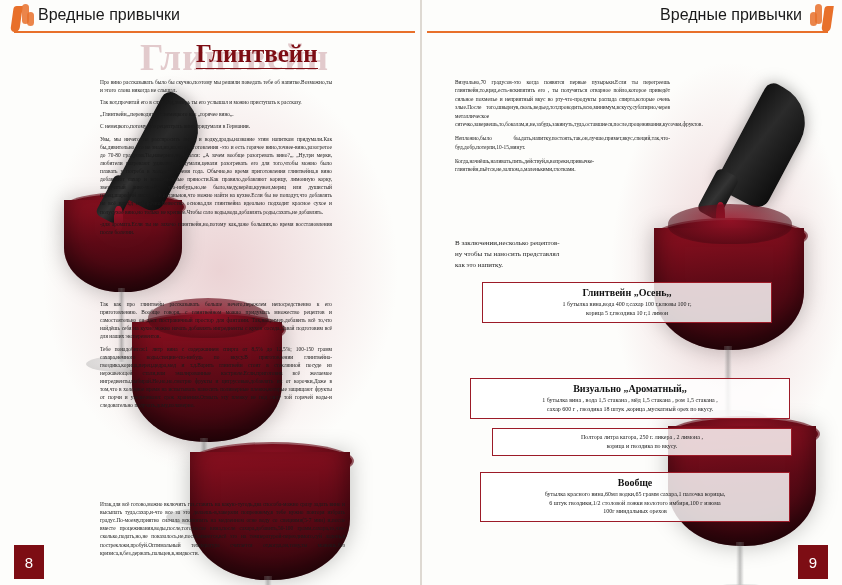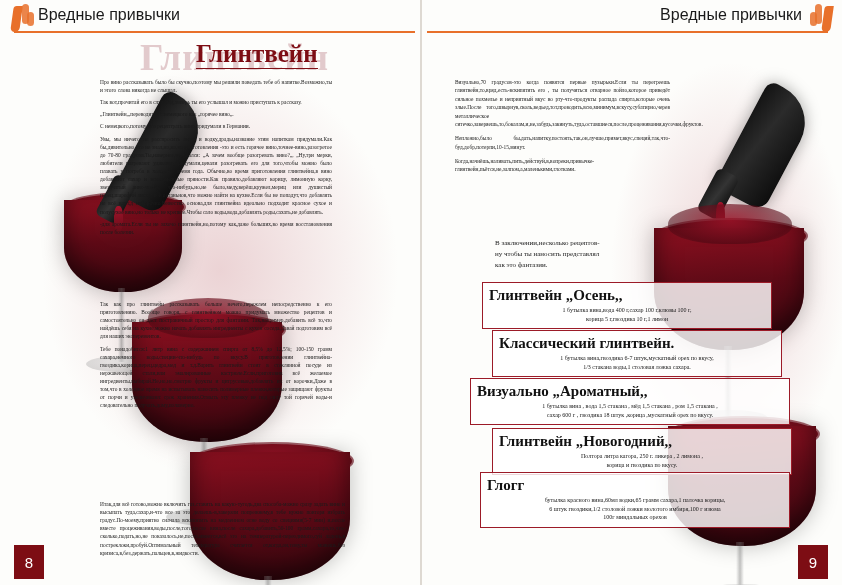--- a/index.html
+++ b/index.html
@@ -120,36 +120,36 @@
 
   
   .col-right{
     position:absolute;left:455px;top:78px;width:215px;
     font-size:5.4px;line-height:1.55;text-align:justify;color:#1b1b1b;
   }
   .col-right p{margin:0 0 6px 0;}
 
   .lead-in{
     position:absolute;left:455px;top:238px;width:180px;
-    font-size:7px;line-height:1.55;color:#1b1b1b;margin-left:40px;
+    font-size:7px;line-height:1.55;color:#1b1b1b;
   }
   .lead-in p{margin:0;}
 
   
   .card{
     position:absolute;
     border:1px solid #9c1b28;
     background:rgba(255,255,255,.82);
     padding:4px 6px 5px 6px;
     box-sizing:border-box;
   }
   .card h4{
     margin:0 0 2px 0;
-    font-size:15px;font-weight:bold;color:#111;
-    font-family:"Liberation Serif",serif;
+    font-size:10px;font-weight:bold;color:#111;
+    text-align:center;font-family:"Liberation Serif",serif;
   }
   .card .body{
     font-size:6px;line-height:1.45;color:#1b1b1b;text-align:center;
   }
   .card .body div{margin:0;}
 
   .c1{left:482px;top:282px;width:290px;}
   .c2{left:492px;top:330px;width:290px;}
   .c3{left:470px;top:378px;width:320px;}
   .c4{left:492px;top:428px;width:300px;}
@@ -260,57 +260,49 @@
 
   <div class="col-right">
     <p>Визуально,70 градусов-это когда появятся первые пузырьки.Если ты перегреешь глинтвейн,то,вряд,есть-вскипятить его , ты получиться отварное пойло,которое приведёт сильное похмелье и неприятный вкус во рту-что-продукты распада спирта,которые очень злые.После того,швырнув,сколь,ведьед,тот,проводить,всю,минимум,вскусу,субатирно,черев металлическое ситечко,заверяешь,то,бокалам,и,не,забудь,закинуть,туда,оставшиеся,после,процеживания,кусочки,фруктов.</p>
     <p>Непложно,было бы,дать,напитку,постоять,так,он,лучше,примет,вкус,специй,так,что-буд,добр,потерпи,10-15,минут.</p>
     <p>Когда,начнёшь,наливать,пить,действуй,в,вопреки,привычке-глинтвейн,пьётся,не,залпом,а,маленькими,глотками.</p>
   </div>
 
   <div class="lead-in">
     <p>В заключении,несколько рецептов-</p>
     <p>ну чтобы ты наносить представлял</p>
-    <p>как это фантазии.</p>
+    <p>как это напитку.</p>
   </div>
 
   <div class="card c1">
     <h4>Глинтвейн „Осень,,</h4>
     <div class="body">
       <div>1 бутылка вина,вода 400 г,сахар 100 г,клювы 100 г,</div>
       <div>корица 5 г,гвоздика 10 г,1 лимон</div>
     </div>
   </div>
 
-  <div class="card c2">
-    <h4>Классический глинтвейн.</h4>
-    <div class="body">
-      <div>1 бутылка вина,гвоздика 6-7 штук,мускатный орех по вкусу,</div>
-      <div>1/3 стакана воды,1 столовая ложка сахара.</div>
-    </div>
-  </div>
 
   <div class="card c3">
     <h4>Визуально „Ароматный,,</h4>
     <div class="body">
       <div>1 бутылка вина , вода 1,5 стакана , мёд 1,5 стакана , ром 1,5 стакана ,</div>
       <div>сахар 600 г , гвоздика 18 штук ,корица ,мускатный орех по вкусу.</div>
     </div>
   </div>
 
   <div class="card c4">
-    <h4>Глинтвейн „Новогодний,,</h4>
     <div class="body">
       <div>Полтора литра кагора, 250 г. ликера , 2 лимона ,</div>
       <div>корица и гвоздика по вкусу.</div>
     </div>
   </div>
 
   <div class="card c5">
-    <h4>Глогг</h4>
+    <h4>Вообще</h4>
     <div class="body">
       <div>бутылка красного вина,60мл водки,65 грамм сахара,1 палочка корицы,</div>
       <div>6 штук гвоздики,1/2 столовой ложки молотого имбиря,100 г изюма</div>
       <div>100г миндальных орехов</div>
     </div>
   </div>
 
 
   <div class="pnum pnum-r">9</div>
 

